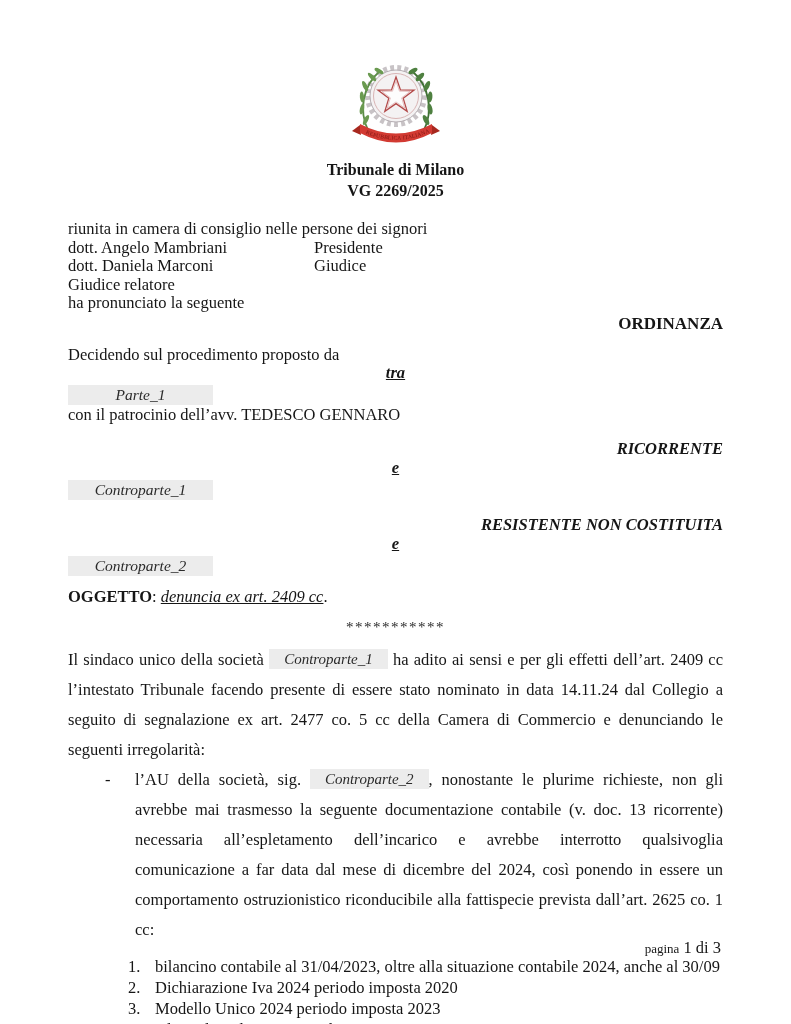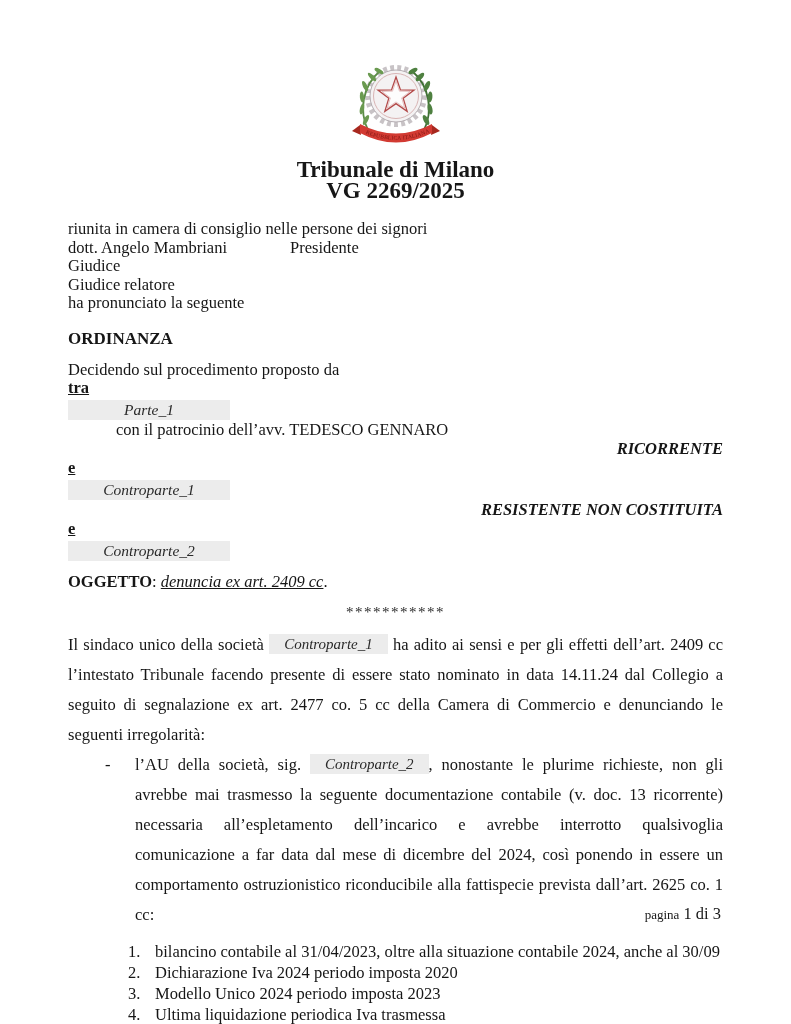--- a/index.html
+++ b/index.html
@@ -9,57 +9,57 @@
     width:791px; height:1024px;
     margin:0 auto;
     background:#ffffff;
     font-family:"Liberation Serif", serif;
     font-size:16.5px;
     color:#161616;
     padding:54px 68px 0 68px;
     overflow:hidden;
   }
   .emblem-wrap { text-align:center; height:99px; }
-  .court-header { text-align:center; font-weight:bold; font-size:23px; line-height:20.5px; margin-top:7px; }
+  .court-header { text-align:center; font-weight:bold; font-size:16px; line-height:20.5px; margin-top:7px; }
   .panel { margin-top:19px; line-height:18.6px; }
-  .judge-row { display:flex; }
+  .judge-row { display:flex;gap:24px; }
   .judge-name { width:222px; }
-  .order-title { text-align:left; font-weight:bold; font-size:17px; line-height:19px; margin-top:16px; }
+  .order-title { text-align:right; font-weight:bold; font-size:17px; line-height:19px; margin-top:1px; }
   .deciding-line { line-height:19px; margin-top:12px; }
-  .center-sep { font-weight:bold; text-decoration:underline; line-height:17px; margin-top:1px; }
+  .center-sep { text-align:center; font-weight:bold; font-style:italic; text-decoration:underline; line-height:17px; margin-top:1px; }
   .sep-tra { margin-top:0; }
   .redact-line { margin-top:4px; }
   .redact-box {
     display:inline-flex; align-items:center; justify-content:center;
-    width:162px; height:20px;
+    width:145px; height:20px;
     background:#ececec;
     font-style:italic; font-size:15.5px; color:#2a2a2a;
   }
-  .counsel-line { line-height:19px;margin-left:48px; }
-  .right-role { text-align:right; font-weight:bold; font-style:italic; line-height:18px; margin-top:1px; }
+  .counsel-line { line-height:19px; }
+  .right-role { text-align:right; font-weight:bold; font-style:italic; line-height:18px; margin-top:16px; }
   .subject-line { margin-top:11px; line-height:19px; }
   .subject-label { font-weight:bold; }
   .subject-text { font-style:italic; text-decoration:underline; }
   .asterisks { text-align:center; margin-top:13px; letter-spacing:1.5px; font-size:15px; color:#2a2a2a; }
   .body-par { text-align:justify; line-height:30px; margin-top:9px; }
   .redact-inline {
     display:inline-block;
     background:#ececec;
     font-style:italic; font-size:15px; color:#2a2a2a;
     padding:0 15px; line-height:20px;
     transform:translateY(-1px);
   }
   .bullet-item { display:flex; margin-left:37px; }
   .bullet-marker { width:30px; line-height:30px; }
   .bullet-text { flex:1; text-align:justify; line-height:30px; }
   .num-list { margin-left:60px; margin-top:12px; }
   .num-row { display:flex; line-height:20.6px; margin-bottom:0.5px; }
   .num { width:27px; flex:none; }
   .num-text { flex:1; }
-  .page-footer { position:absolute; right:70px; top:904px; }
+  .page-footer { position:absolute; right:70px; top:938px; }
   .pg-label { font-size:13px; }
   .pg-info { font-size:16.5px; }
 </style>
 </head>
 <body>
 
 <div class="page">
 
   <div class="emblem-wrap">
     <svg width="100" height="97" viewBox="0 0 100 97">
@@ -108,20 +108,21 @@
     <div>VG 2269/2025</div>
   </div>
 
   <div class="panel">
     <div>riunita in camera di consiglio nelle persone dei signori</div>
     <div class="judge-row">
       <span class="judge-name">dott. Angelo Mambriani</span>
       <span class="judge-role">Presidente</span>
     </div>
     <div class="judge-row">
+      <span class="judge-name">dott. Daniela Marconi</span>
       <span class="judge-role">Giudice</span>
     </div>
     <div class="judge-row">
       <span class="judge-role">Giudice relatore</span>
     </div>
     <div>ha pronunciato la seguente</div>
   </div>
 
   <div class="order-title">ORDINANZA</div>
 

